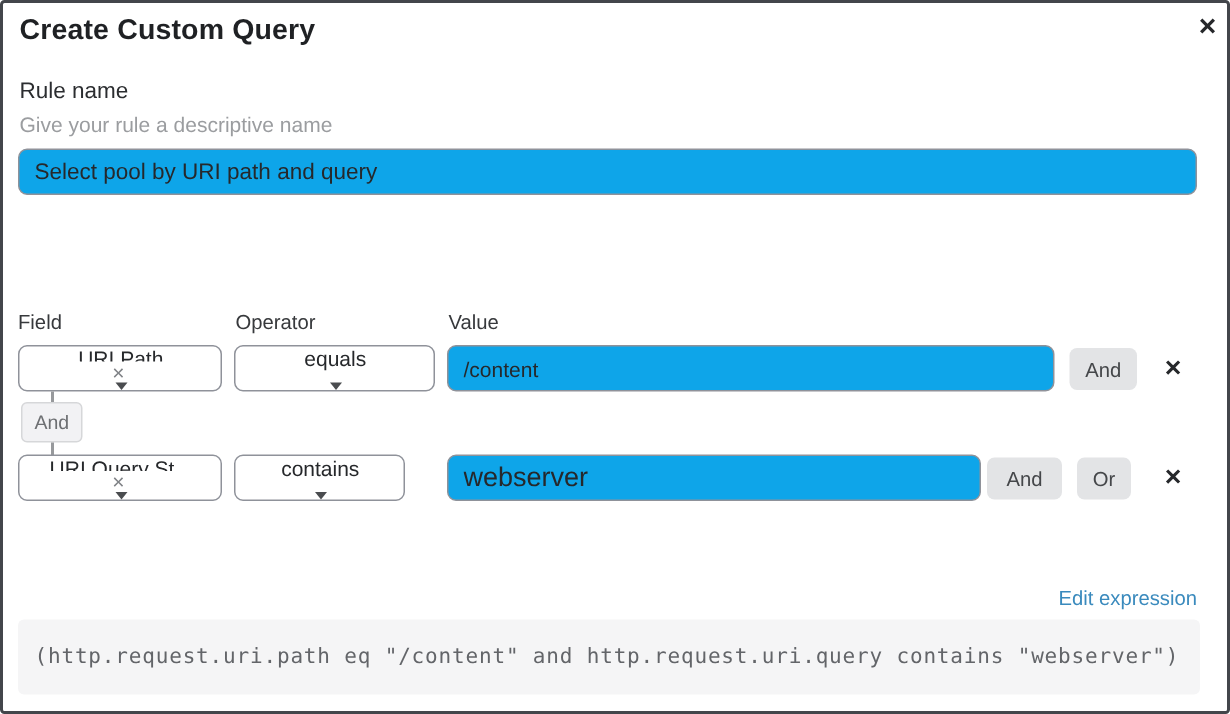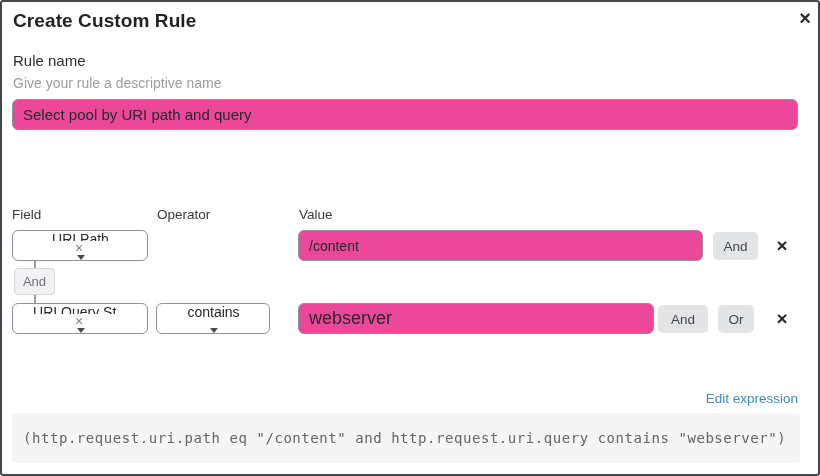--- a/index.html
+++ b/index.html
@@ -37,21 +37,21 @@
     line-height: 26px; text-align: center;
     padding: 0;
   }
 
   .rule-label { left: 11px; top: 50px; font-size: 15px; color: #2b2d30; }
   .rule-hint  { left: 11px; top: 73px; font-size: 14px; color: #9b9da0; }
 
   .text-input {
     border: 1px solid #8f929a;
     border-radius: 6px;
-    background: #ec4899;
+    background: #0ea5e9;
     font-family: "Liberation Sans", sans-serif;
     font-size: 15px;
     color: #26282b;
     padding: 0 10px;
     outline: none;
   }
   .rule-input { left: 10px; top: 97px; width: 786px; height: 31px; }
 
   .match-heading {
     left: 10px; top: 173px;
@@ -167,35 +167,39 @@
     letter-spacing: 0.55px;
     color: #636569;
     white-space: nowrap;
   }
 </style>
 </head>
 <body>
 
 <div class="dialog">
 
-  <div class="abs title">Create Custom Rule</div>
+  <div class="abs title">Create Custom Query</div>
   <button class="abs close-btn">×</button>
 
   <div class="abs rule-label">Rule name</div>
   <div class="abs rule-hint">Give your rule a descriptive name</div>
   <input class="abs text-input rule-input" type="text" value="Select pool by URI path and query" style="">
 
 
   <div class="abs col-label col-field">Field</div>
   <div class="abs col-label col-operator">Operator</div>
   <div class="abs col-label col-value">Value</div>
 
   <div class="abs dropdown row1-field">
     <span class="dd-text">URI Path</span>
     <span class="dd-clear">×</span>
+    <span class="caret"></span>
+  </div>
+  <div class="abs dropdown row1-op">
+    <span class="dd-text">equals</span>
     <span class="caret"></span>
   </div>
   <input class="abs text-input row1-value" type="text" style="font-size: 14px;" value="/content">
   <button class="abs pill-btn row1-and">And</button>
   <button class="abs remove-btn row1-remove">×</button>
 
   <div class="abs connector-line line-top"></div>
   <div class="abs connector-chip">And</div>
   <div class="abs connector-line line-bottom"></div>
 

